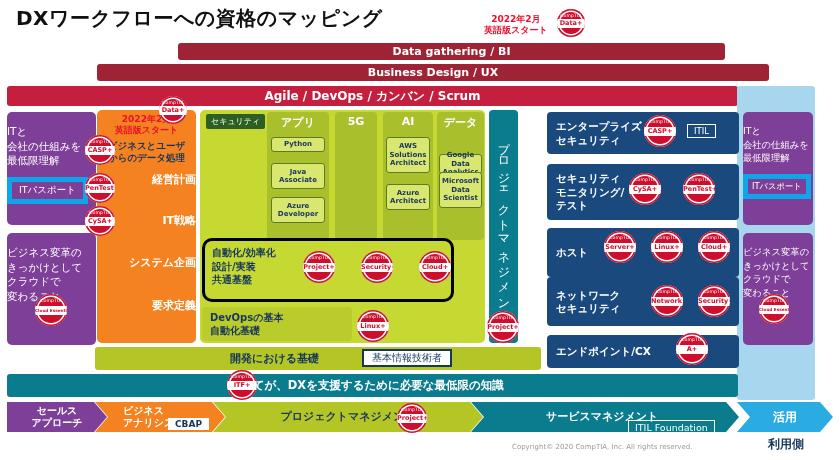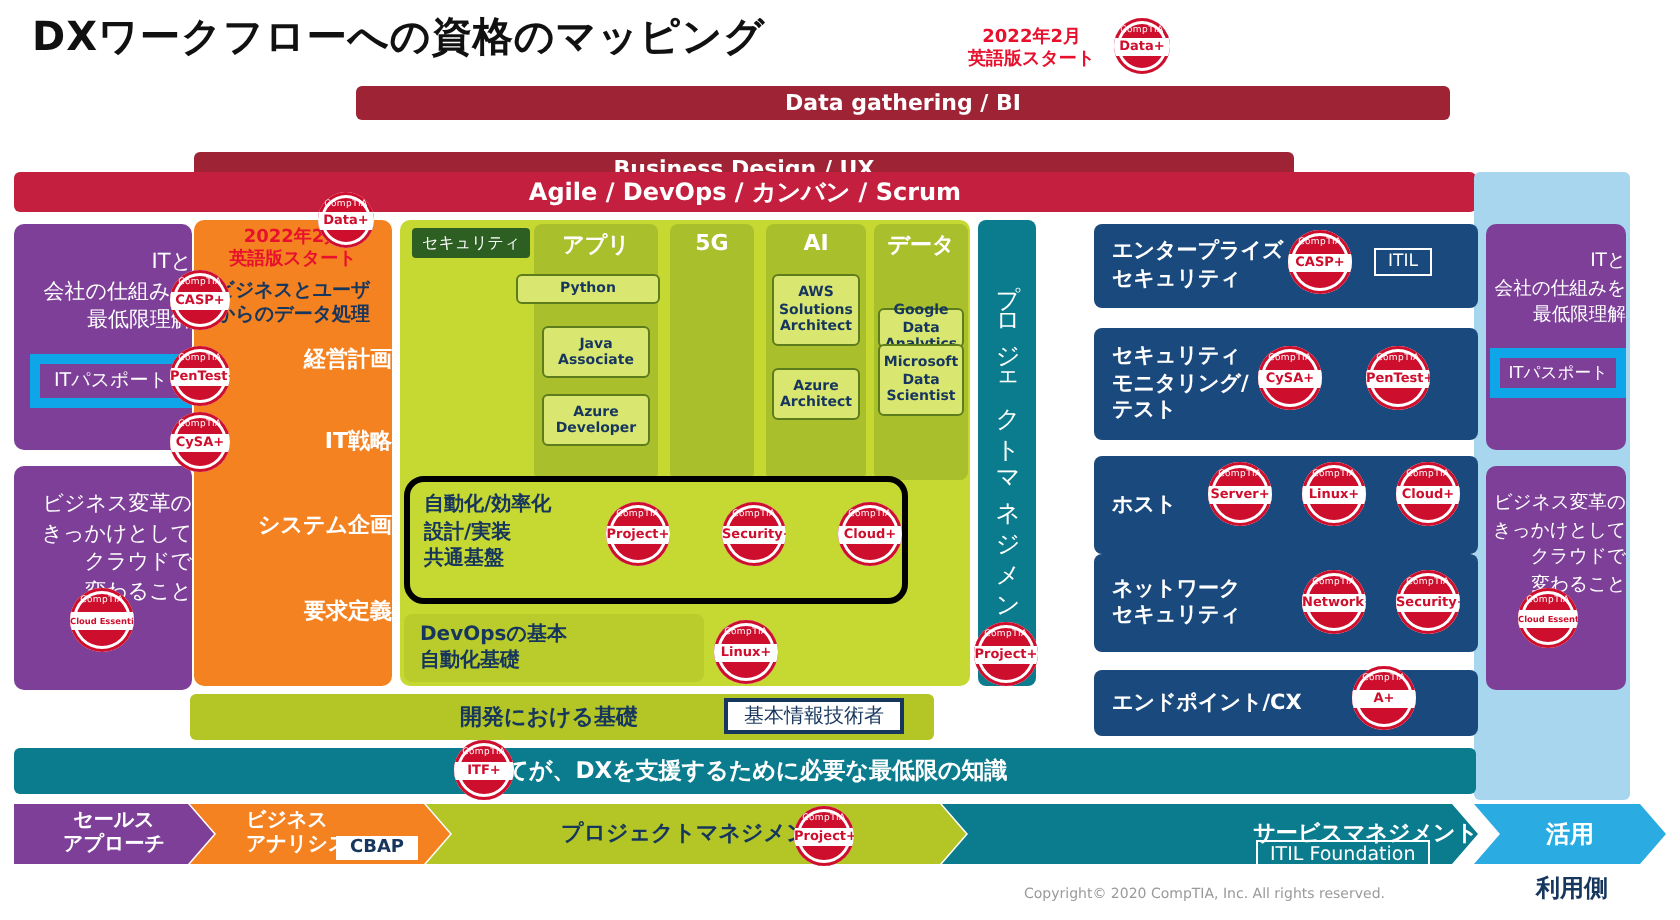--- a/index.html
+++ b/index.html
@@ -5,21 +5,21 @@
   *{margin:0;padding:0;box-sizing:border-box}
   body{font-family:"DejaVu Sans","Liberation Sans",sans-serif;background:#fff}
   #canvas{position:relative;width:840px;height:460px;background:#fff;overflow:hidden}
   .title{position:absolute;left:16px;top:5px;font-size:20px;font-weight:bold;color:#111;letter-spacing:.5px}
   .red-note{position:absolute;color:#e8112d;font-size:9px;line-height:11px;font-weight:bold;text-align:center}
   .red-note .ln{display:block}
   .bar{position:absolute;color:#fff;display:flex;align-items:center;justify-content:center;font-weight:600;border-radius:3px;font-size:11px}
   .bar.dark{background:#9d2335}
   .bar.bright{background:#c41f3e;font-size:12px}
   .bluepanel{position:absolute;background:#a7d6ee;border-radius:3px}
-  .pbox{position:absolute;background:#7d3f98;border-radius:5px;color:#fff;text-align:right;padding-top:12px}
+  .pbox{position:absolute;background:#7d3f98;border-radius:5px;color:#fff;text-align:left;padding-top:12px}
   .pbox .ln{display:block;font-size:10.5px;line-height:14.5px}
   .pbox.sm .ln{font-size:9.3px;line-height:13.5px}
   .tag-outline{display:inline-block;border:5px solid #0ea5e9;color:#fff;font-size:9.5px;padding:2px 7px;margin-top:9px}
   .pbox.sm .tag-outline{font-size:8.3px;padding:2px 4px}
   .orange{position:absolute;background:#f58220;border-radius:5px}
   .orange .datap{position:absolute;left:0;right:0;text-align:center;color:#17365d;font-weight:bold;font-size:9.5px;line-height:12px}
   .orange .datap .ln{display:block}
   .oitem{position:absolute;left:0;right:0;text-align:right;color:#fff;font-size:11px;font-weight:600}
   .greenarea{position:absolute;background:#c6d832;border-radius:5px}
   .sec-tag{position:absolute;background:#2e5f22;color:#fff;font-size:8px;padding:2px 5px;border-radius:2px;z-index:4}
@@ -63,21 +63,21 @@
   <div class="title">DXワークフローへの資格のマッピング</div>
   <div class="red-note" style="left:484px;top:14px">
     <span class="ln">2022年2月</span>
     <span class="ln">英語版スタート</span>
   </div>
   <span class="badge b28" style="left:557px;top:9px" data-brand="CompTIA">
       <span class="band">Data+</span>
     </span>
 
   <div class="bar dark" style="left:178px;top:43px;width:547px;height:17px">Data gathering / BI</div>
-  <div class="bar dark" style="left:97px;top:76px;width:550px;height:17px">Business Design / UX</div>
+  <div class="bar dark" style="left:97px;top:64px;width:672px;height:17px">Business Design / UX</div>
   <div class="bar bright" style="left:7px;top:86px;width:731px;height:20px">Agile / DevOps / カンバン / Scrum</div>
 
   <div class="bluepanel" style="left:737px;top:86px;width:78px;height:314px"></div>
 
   <div class="pbox" style="left:7px;top:112px;width:89px;height:113px">
     <span class="ln">ITと</span>
     <span class="ln">会社の仕組みを</span>
     <span class="ln">最低限理解</span>
     <span class="tag-outline">ITパスポート</span>
   </div>
@@ -135,21 +135,21 @@
     </span>
 
   <div class="greenarea" style="left:200px;top:110px;width:285px;height:233px"></div>
   <div class="sec-tag" style="left:206px;top:114px">セキュリティ</div>
 
   <div class="strip" style="left:267px;top:112px;width:62px;height:128px">アプリ</div>
   <div class="strip" style="left:335px;top:112px;width:42px;height:128px">5G</div>
   <div class="strip" style="left:383px;top:112px;width:50px;height:128px">AI</div>
   <div class="strip" style="left:437px;top:112px;width:47px;height:128px">データ</div>
 
-  <div class="cert" style="left:258px;top:137px;width:72px;height:15px">Python</div>
+  <div class="cert" style="left:271px;top:137px;width:54px;height:15px">Python</div>
   <div class="cert" style="left:271px;top:163px;width:54px;height:26px">Java Associate</div>
   <div class="cert" style="left:271px;top:197px;width:54px;height:26px">Azure Developer</div>
   <div class="cert" style="left:386px;top:137px;width:44px;height:36px">AWS Solutions Architect</div>
   <div class="cert" style="left:386px;top:184px;width:44px;height:26px">Azure Architect</div>
   <div class="cert" style="left:439px;top:154px;width:43px;height:20px">Google Data Analytics</div>
   <div class="cert" style="left:439px;top:172px;width:43px;height:36px">Microsoft Data Scientist</div>
 
   <div class="hl" style="left:202px;top:238px;width:252px;height:64px"></div>
   <div class="hl-text" style="left:212px;top:246px">
     <span class="ln">自動化/効率化</span>
@@ -236,21 +236,21 @@
 
   <div class="navybox" style="left:547px;top:335px;width:192px;height:33px">
     <div class="txt">
       <span class="ln">エンドポイント/CX</span>
     </div>
   </div>
   <span class="badge" style="left:676px;top:333px" data-brand="CompTIA">
       <span class="band">A+</span>
     </span>
 
-  <div class="greenbar" style="left:95px;top:347px;width:372px;height:23px">
+  <div class="greenbar" style="left:95px;top:347px;width:446px;height:23px">
     <span class="lbl">開発における基礎</span>
   </div>
   <span class="wtag navy-border" style="left:362px;top:349px">基本情報技術者</span>
 
   <div class="tealbar" style="left:7px;top:374px;width:731px;height:23px">全てが、DXを支援するために必要な最低限の知識</div>
   <span class="badge b30" style="left:227px;top:370px" data-brand="CompTIA">
       <span class="band">ITF+</span>
     </span>
 
   <div class="arrow arrow-first" style="left:7px;top:402px;width:100px;background:#7d3f98">
@@ -261,21 +261,21 @@
     <span class="ln">ビジネス</span>
     <span class="ln">アナリシス</span>
   </div>
   <span class="wtag solid" style="left:168px;top:418px">CBAP</span>
   <div class="arrow arrow-mid" style="left:213px;top:402px;width:270px;background:#b3c626;color:#17365d;font-size:11px">
     <span class="ln">プロジェクトマネジメント</span>
   </div>
   <span class="badge b30" style="left:397px;top:403px" data-brand="CompTIA">
       <span class="band">Project+</span>
     </span>
-  <div class="arrow arrow-mid" style="left:471px;top:402px;width:268px;background:#0b7c8e;font-size:11px;align-items:flex-end;padding-left:75px">
+  <div class="arrow arrow-mid" style="left:471px;top:402px;width:268px;background:#0b7c8e;font-size:11px;align-items:flex-start;padding-left:75px">
     <span class="ln">サービスマネジメント</span>
   </div>
   <span class="wtag outline" style="left:628px;top:420px;font-size:9.5px">ITIL Foundation</span>
   <div class="arrow arrow-mid" style="left:737px;top:402px;width:96px;background:#2aabe2;font-size:12px">
     <span class="ln">活用</span>
   </div>
 
   <div class="userside" style="left:768px;top:436px">利用側</div>
   <div class="footnote" style="left:512px;top:443px">Copyright© 2020 CompTIA, Inc. All rights reserved.</div>
 

